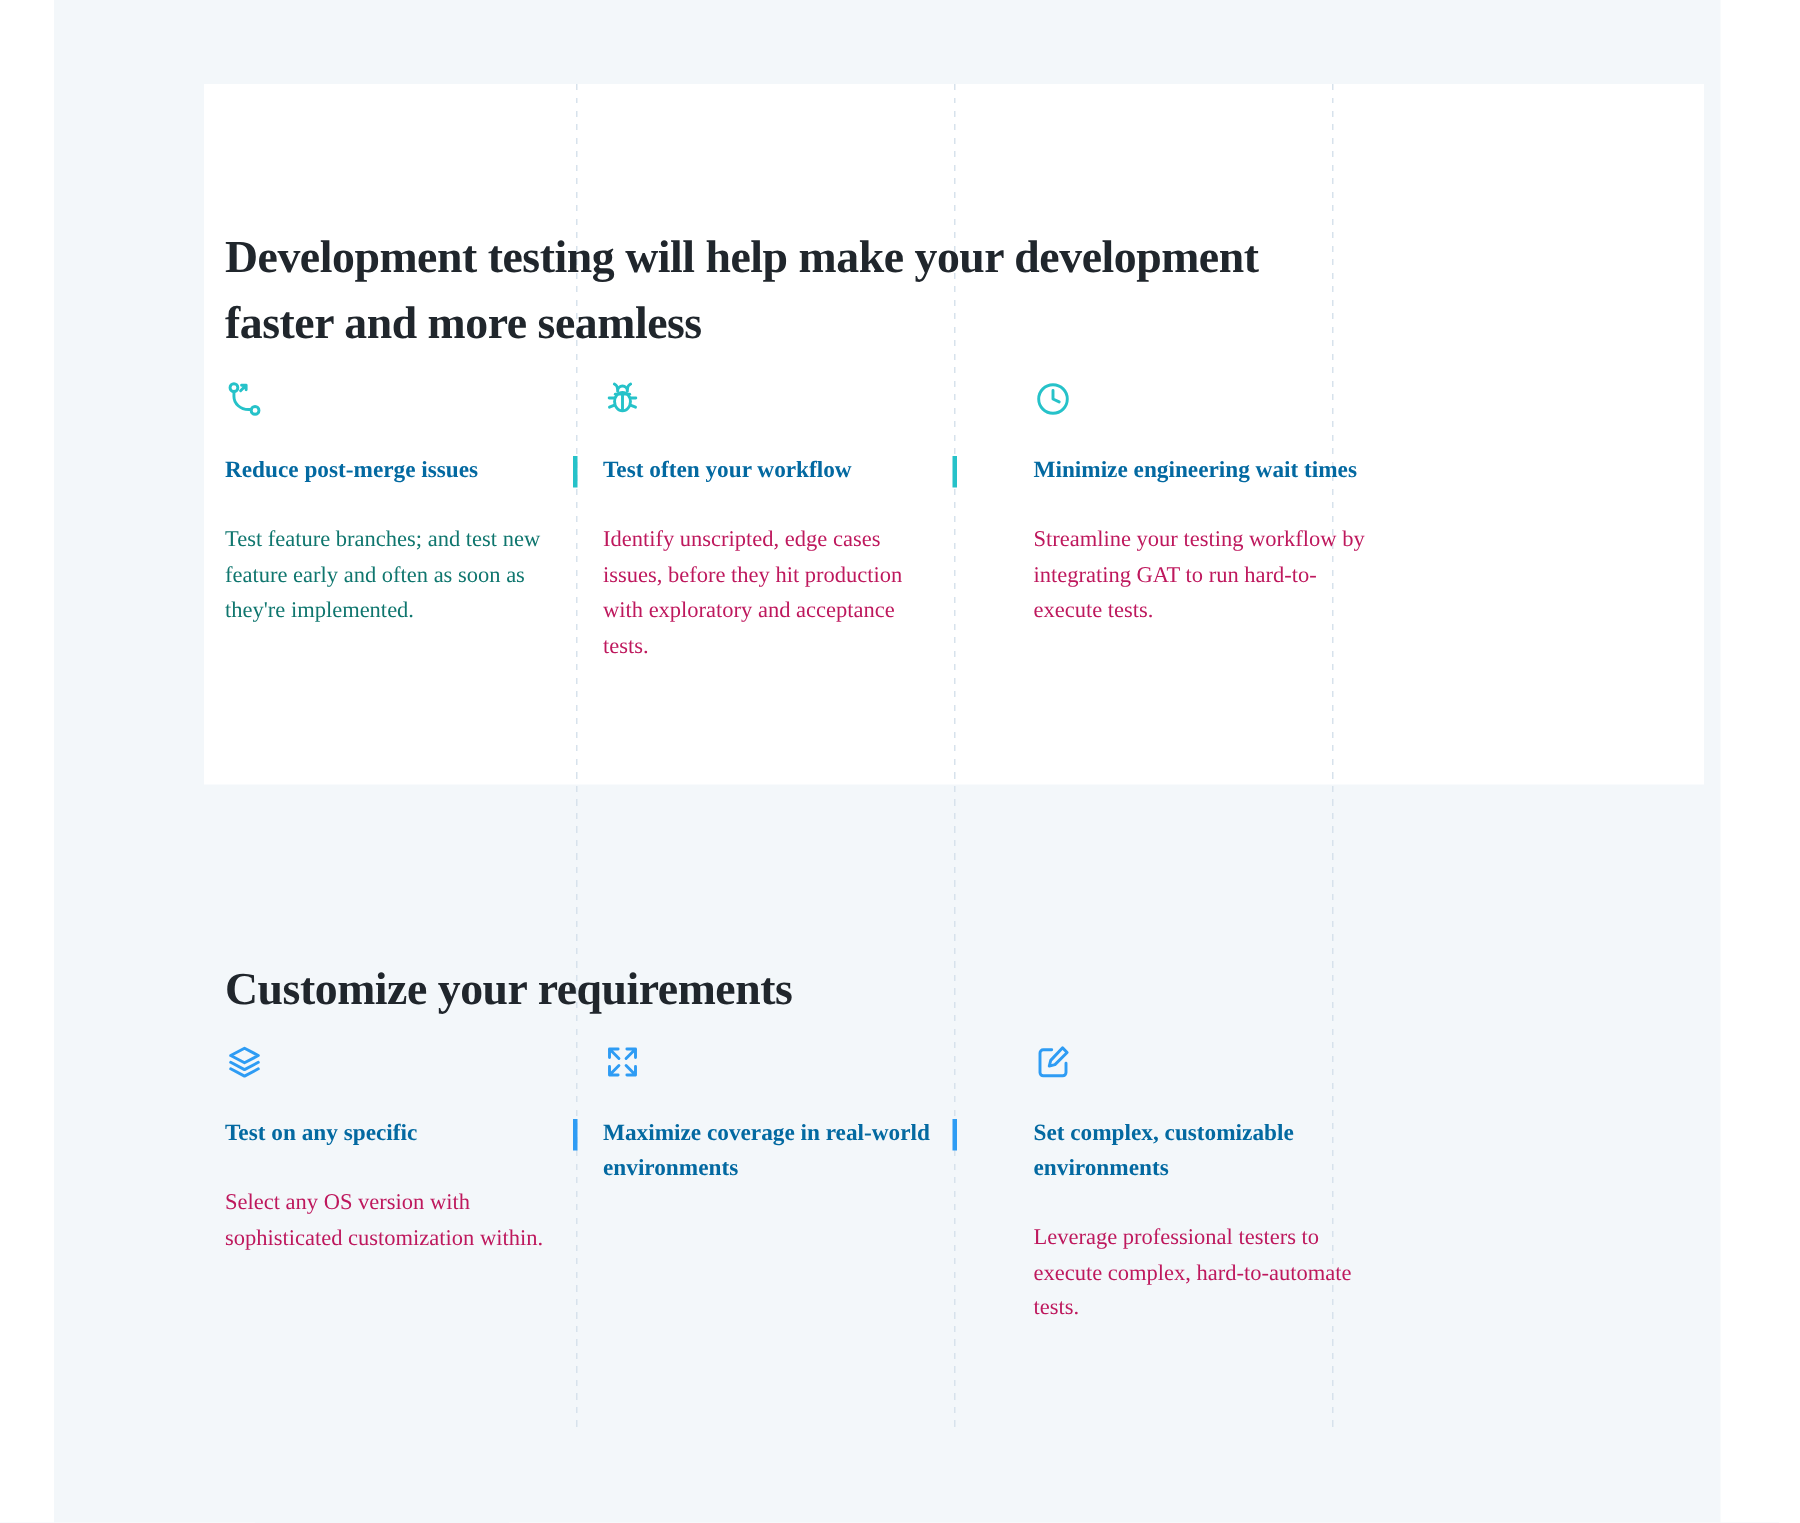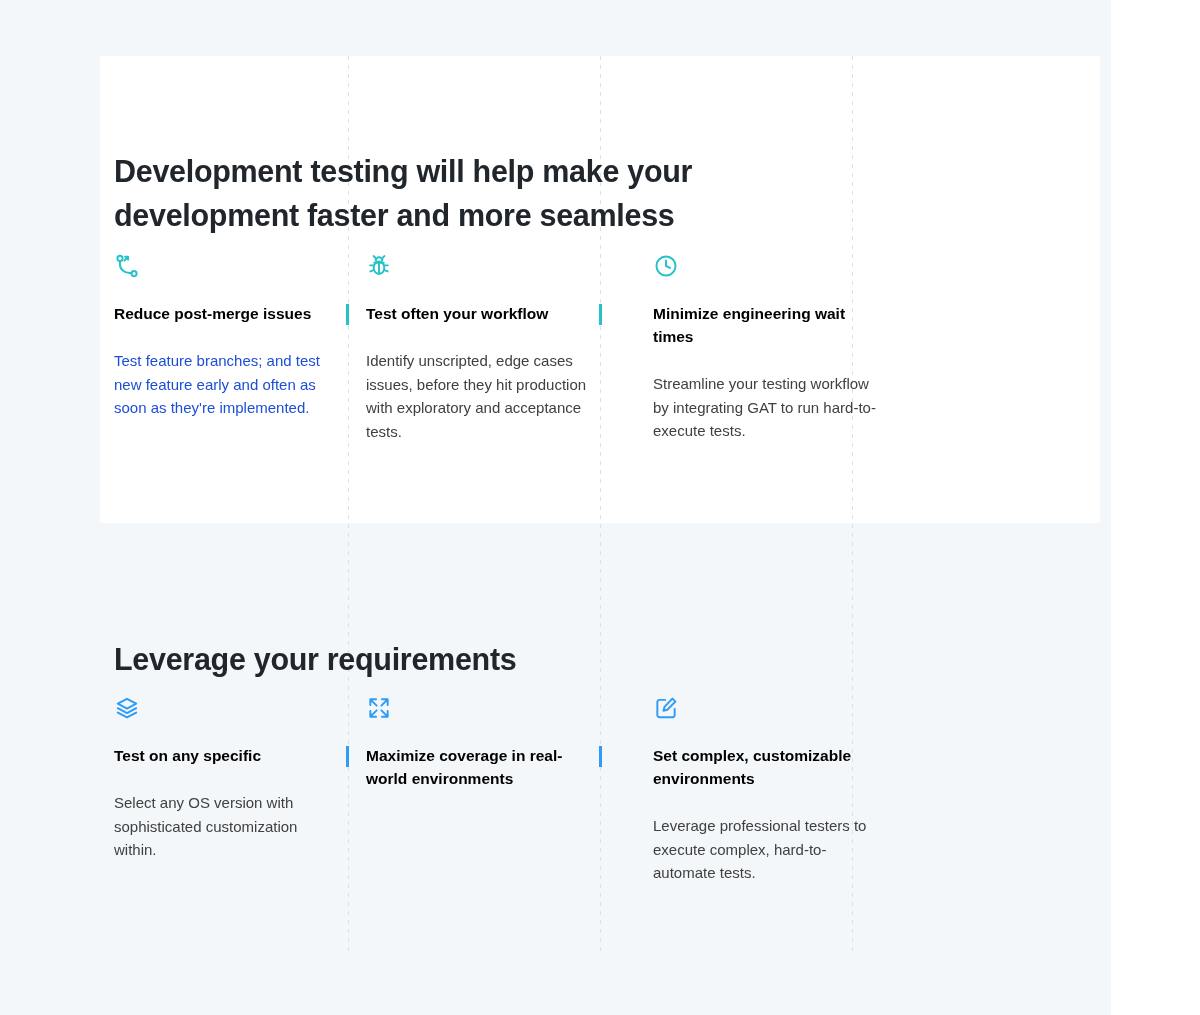--- a/index.html
+++ b/index.html
@@ -1,21 +1,22 @@
 <!DOCTYPE html>
 <html><head>
 <meta charset="utf-8">
 <style>
   html,body{margin:0;padding:0;}
   .screen{
     position:relative;
     width:1111px;height:1015px;
     background:#f3f7fa;
     overflow:hidden;
-    font-family:Liberation Sans, sans-serif;
+    font-family:Liberation Serif, serif;
+    margin-left:36px;
     -webkit-font-smoothing:antialiased;
   }
   .card{
     position:absolute;left:100px;top:56px;
     width:1000px;height:467px;
     background:#ffffff;
   }
   .gridline{
     position:absolute;top:56px;width:1px;height:899px;
     background:repeating-linear-gradient(to bottom,#d7e2ec 0 4px,transparent 4px 9px);
@@ -29,27 +30,27 @@
   .h2-s1{top:124px;width:700px;}
   .h2-s2{top:612px;width:700px;}
   .col{position:absolute;width:228px;}
   .col-0{left:114px}.col-1{left:366px}.col-2{left:653px}
   .cols-s1 .col{top:253px}
   .cols-s2 .col{top:695px}
   .col-icon{display:block;width:26px;height:26px;}
   .col-icon svg{display:block;width:26px;height:26px;}
   .col-title{
     margin-top:23px;
-    font-size:15.5px;font-weight:bold;color:#000000;line-height:23px;
+    font-size:15.5px;font-weight:bold;color:#0369a1;line-height:23px;
   }
   .col-body{
     margin-top:24px;
-    font-size:15px;color:#404040;line-height:23.5px;
+    font-size:15px;color:#be185d;line-height:23.5px;
   }
-  .body-emphasis{color:#1d4ed8;}
+  .body-emphasis{color:#0f766e;}
   .accent-bar{position:absolute;width:3px;height:21px;}
   .bar-s1-a{left:346px;top:304px;}
   .bar-s1-b{left:599px;top:304px;}
   .bar-s2-a{left:346px;top:746px;}
   .bar-s2-b{left:599px;top:746px;}
 </style>
 </head>
 <body>
 
 <div class="screen">
@@ -100,21 +101,21 @@
         </svg>
       </span>
       <div class="col-title">Minimize engineering wait times</div>
       <div class="col-body">Streamline your testing workflow by integrating GAT to run hard-to-execute tests.</div>
     </div>
   </div>
 
   <span class="accent-bar bar-s1-a" style="background-color: rgb(38, 194, 201);"></span>
   <span class="accent-bar bar-s1-b" style="background-color: rgb(38, 194, 201);"></span>
 
-  <h2 class="h2 h2-s2">Leverage your requirements</h2>
+  <h2 class="h2 h2-s2">Customize your requirements</h2>
 
   <div class="cols-s2">
 
     <div class="col col-0">
       <span class="col-icon" style="color: rgb(46, 156, 244);">
         <svg viewBox="0 0 24 24" fill="none" stroke="currentColor" stroke-width="1.8" stroke-linecap="round" stroke-linejoin="round">
           <path d="M12 3.5 L20.5 8 L12 12.5 L3.5 8 Z"></path>
           <path d="M20.5 12.2 L12 16.7 L3.5 12.2"></path>
           <path d="M20.5 16.2 L12 20.7 L3.5 16.2"></path>
         </svg>

